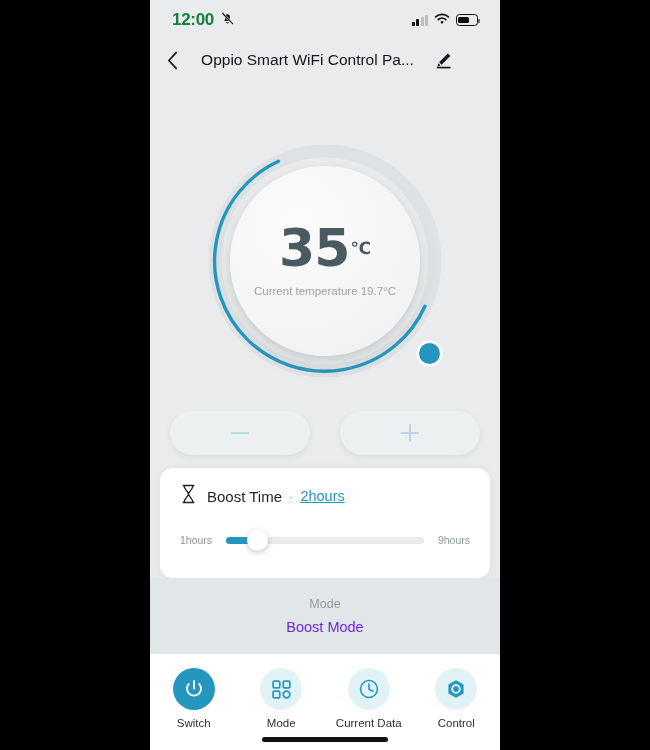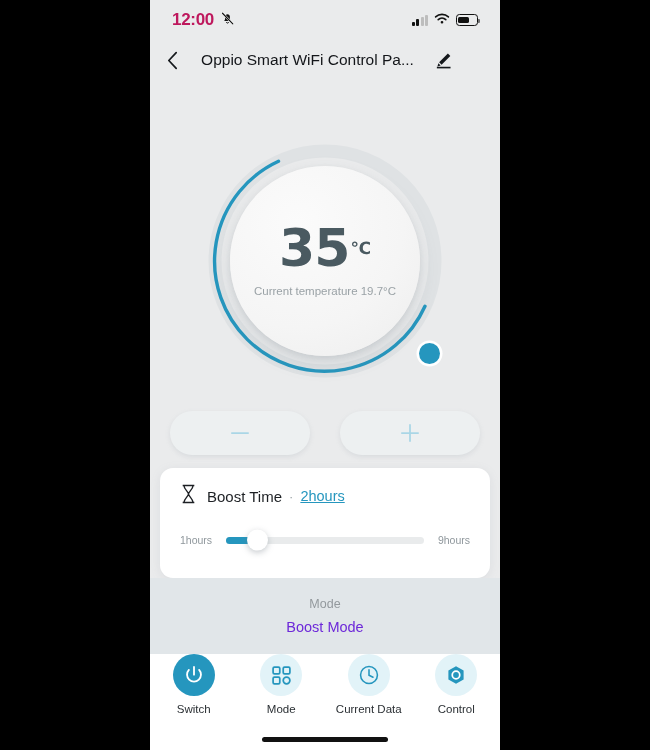--- a/index.html
+++ b/index.html
@@ -12,21 +12,21 @@
     background:#eaebec;overflow:hidden;
   }
 
   
   .statusbar{
     position:absolute;left:0;top:0;width:350px;height:40px;
     display:flex;align-items:center;justify-content:space-between;
     padding:0 22px;box-sizing:border-box;
   }
   .sb-left{display:flex;align-items:center;gap:6px;}
-  .sb-time{font-size:17px;font-weight:bold;color:#be185d;letter-spacing:-0.3px;}
+  .sb-time{font-size:17px;font-weight:bold;color:#15803d;letter-spacing:-0.3px;}
   .sb-right{display:flex;align-items:center;gap:6px;}
   .bars{display:flex;align-items:flex-end;gap:1.6px;height:11px;}
   .bars i{display:block;width:2.8px;border-radius:1px;background:#bdbdbd;}
   .bars i.on{background:#111;}
   .bars i:nth-child(1){height:4px;}
   .bars i:nth-child(2){height:6.5px;}
   .bars i:nth-child(3){height:9px;}
   .bars i:nth-child(4){height:11px;}
   .batt{
     width:22px;height:11.5px;border:1.4px solid #111;border-radius:3.4px;
@@ -111,21 +111,21 @@
   .modeband{
     position:absolute;left:0;top:578px;width:350px;height:76px;background:#e1e6e9;
     display:flex;flex-direction:column;align-items:center;justify-content:center;gap:8px;
   }
   .mode-lab{font-size:12.5px;color:#93999d;}
   .mode-val{font-size:14.5px;color:#6d28d9;}
 
   
   .nav{
     position:absolute;left:0;top:654px;width:350px;height:96px;background:#fff;
-    display:flex;align-items:flex-start;justify-content:space-around;
+    display:flex;align-items:flex-start;justify-content:space-around;padding-top:14px;
     box-sizing:border-box;
   }
   .navitem{width:76px;display:flex;flex-direction:column;align-items:center;gap:7px;}
   .navcircle{
     width:42px;height:42px;border-radius:50%;background:#e2f3f8;
     display:flex;align-items:center;justify-content:center;
   }
   .navcircle.active{background:#2596be;}
   .navlabel{font-size:11.5px;color:#2b3034;}
   .homebar{

